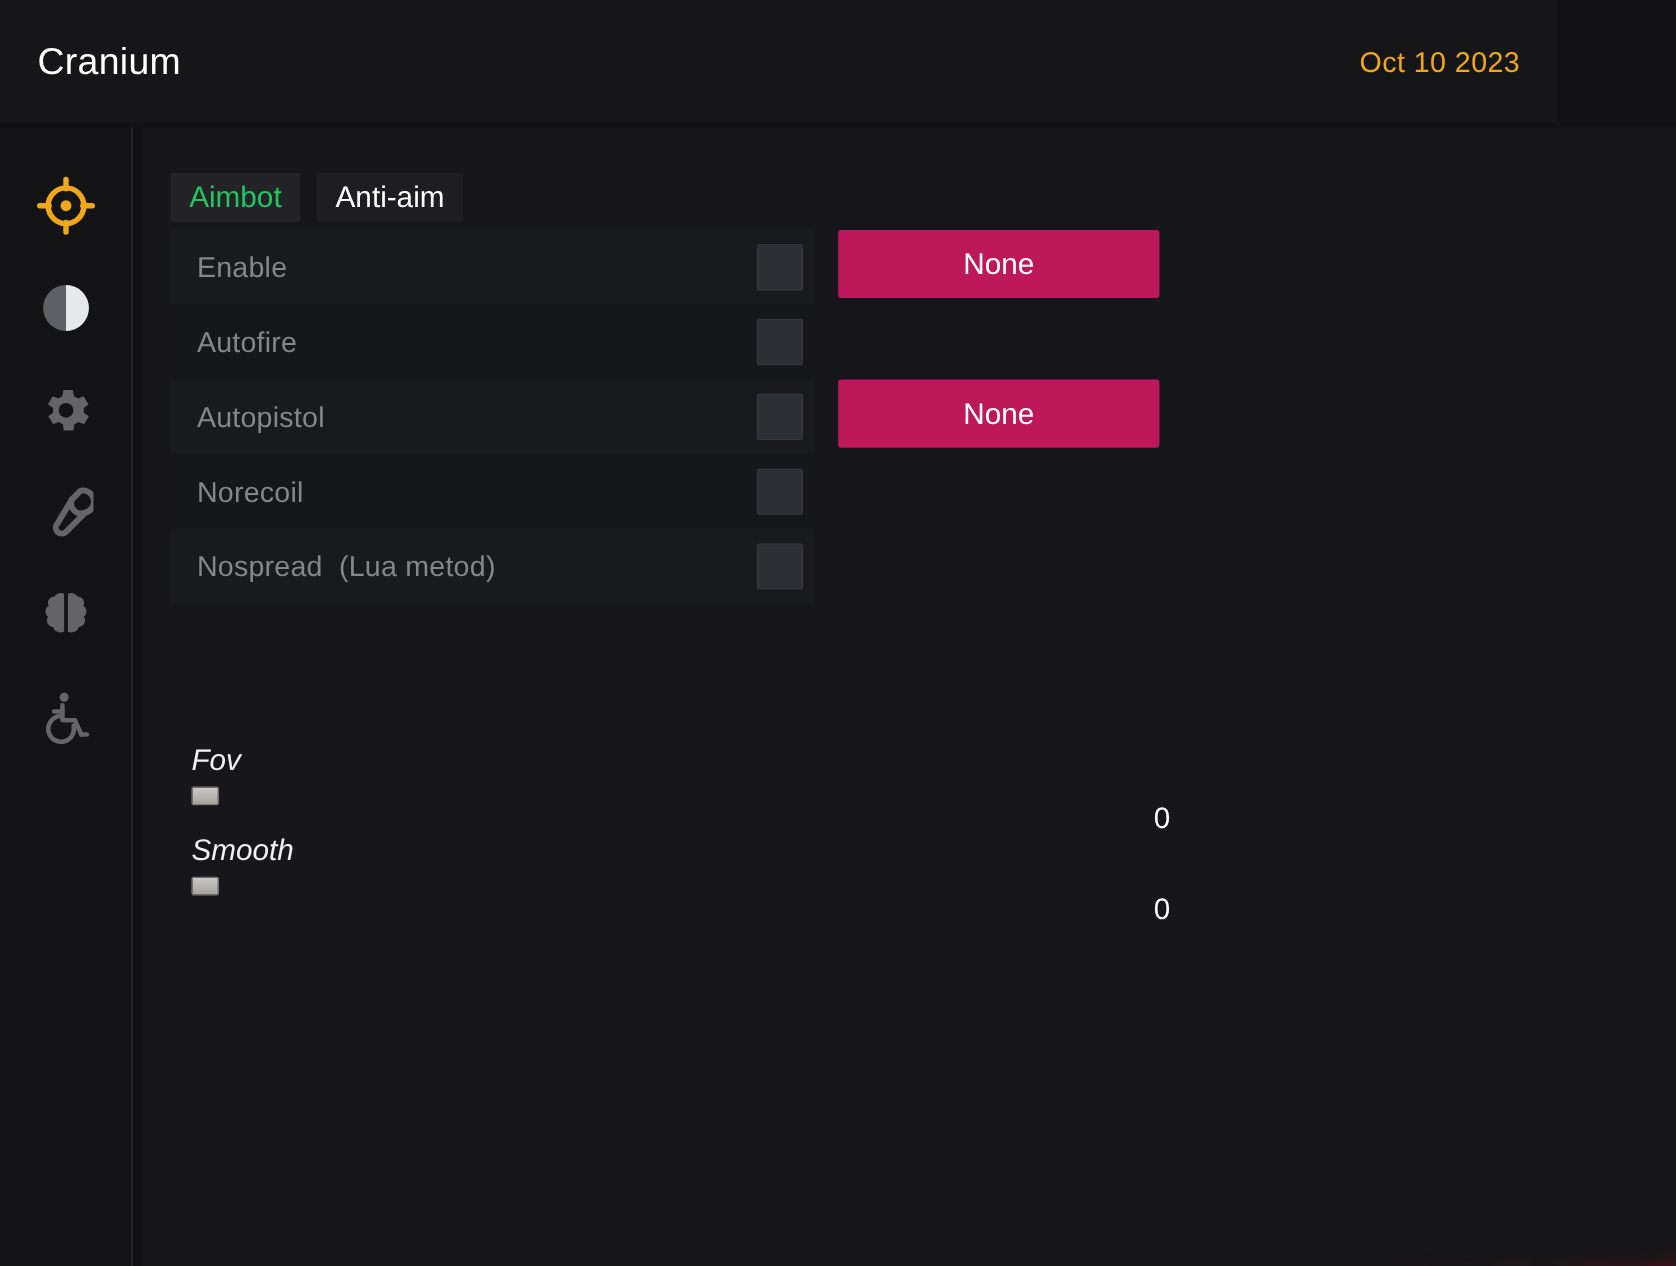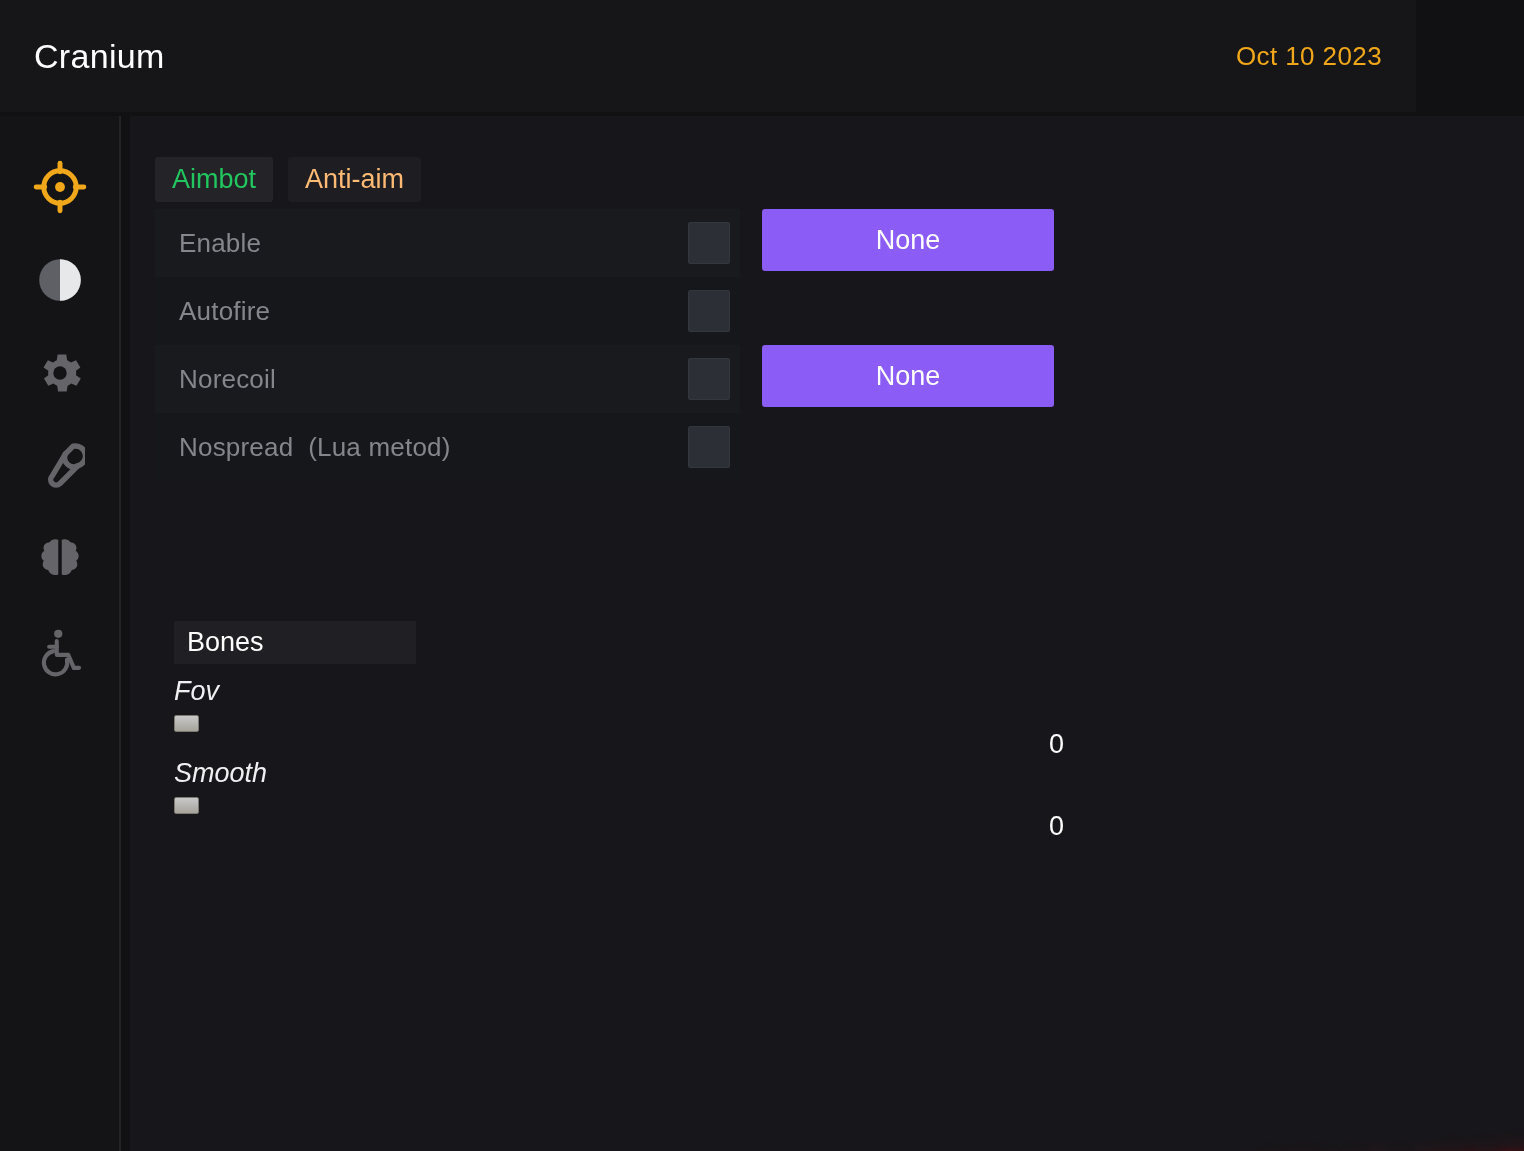--- a/index.html
+++ b/index.html
@@ -79,21 +79,21 @@
     gap: 15px;
   }
   .tab {
     height: 45px;
     padding: 0 17px;
     display: flex;
     align-items: center;
     border-radius: 3px;
     font-size: 27px;
     background: #1e1e22;
-    color: #fdba74;
+    color: #ffffff;
     cursor: pointer;
   }
   .tab.active {
     background: #232328;
     color: #22c55e;
   }
 
   
   .rows {
     position: absolute;
@@ -127,21 +127,21 @@
   }
 
   
   .dropdowns {
     position: absolute;
     left: 632px; top: 93px;
     width: 292px;
   }
   .dropdown {
     width: 292px; height: 62px;
-    background: #8b5cf6;
+    background: #be185d;
     border-radius: 3px;
     display: flex;
     align-items: center;
     justify-content: center;
     font-size: 27px;
     color: #ffffff;
     cursor: pointer;
     text-align: right;
   }
   .dd-gap { height: 74px; }
@@ -295,36 +295,39 @@
     <div class="rows">
       <div class="row">
         <span class="row-label">Enable</span>
         <span class="checkbox"></span>
       </div>
       <div class="row">
         <span class="row-label">Autofire</span>
         <span class="checkbox"></span>
       </div>
       <div class="row">
+        <span class="row-label">Autopistol</span>
+        <span class="checkbox"></span>
+      </div>
+      <div class="row">
         <span class="row-label">Norecoil</span>
         <span class="checkbox"></span>
       </div>
       <div class="row">
         <span class="row-label">Nospread  (Lua metod)</span>
         <span class="checkbox"></span>
       </div>
     </div>
 
     <div class="dropdowns">
       <div class="dropdown">None</div>
       <div class="dd-gap"></div>
       <div class="dropdown">None</div>
     </div>
 
-    <div class="bones">Bones</div>
 
     <div class="slider-block fov">
       <div class="slider-label">Fov</div>
       <div class="slider-track">
         <span class="slider-handle"></span>
         <span class="slider-value">0</span>
       </div>
     </div>
 
     <div class="slider-block smooth">

